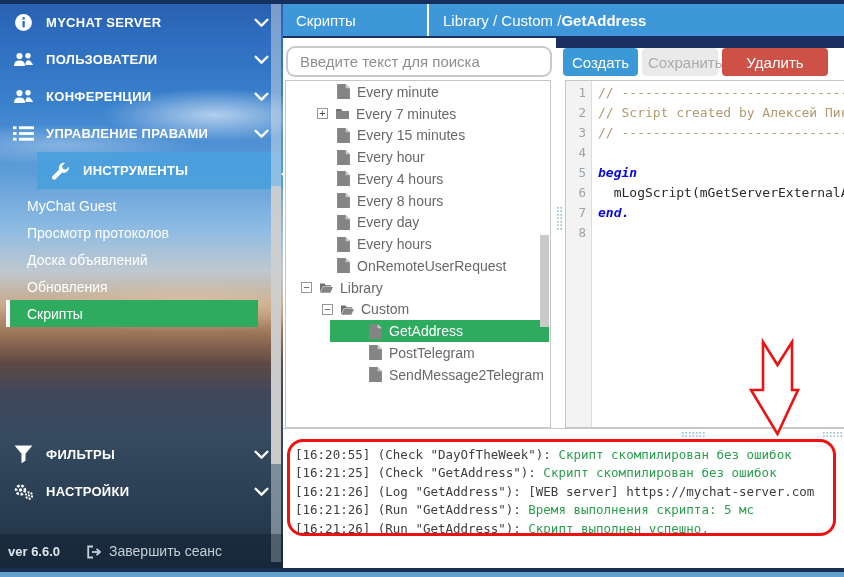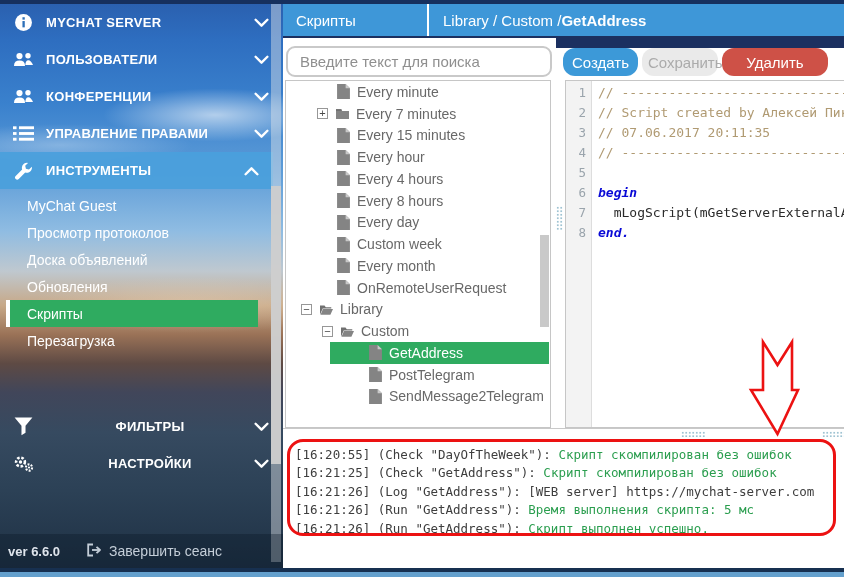--- a/index.html
+++ b/index.html
@@ -14,54 +14,54 @@
   
   .sidebar{position:absolute;left:0;top:0;width:283px;height:577px;overflow:hidden;
     background:
       radial-gradient(ellipse 160px 38px at 215px 115px, rgba(255,255,255,.60), rgba(255,255,255,0) 70%),
       radial-gradient(ellipse 190px 30px at 60px 145px, rgba(255,255,255,.30), rgba(255,255,255,0) 70%),
       radial-gradient(ellipse 230px 40px at 190px 305px, rgba(255,230,200,.30), rgba(255,255,255,0) 70%),
       linear-gradient(180deg,#2a5fae 0%,#2e6ec0 7%,#3a81cd 18%,#5e9dd8 30%,#8fbce2 40%,
         #bfc8cf 47%,#c7a887 53%,#9a7257 58%,#5e4a44 63%,#41465a 68%,#364a60 75%,
         #2c4156 85%,#223549 95%,#1d2f42 100%);}
   .nav-top{position:absolute;top:4px;left:0;width:283px;}
-  .nav-bottom{position:absolute;top:408px;left:0;width:283px;text-align:center;}
+  .nav-bottom{position:absolute;top:436px;left:0;width:283px;}
   .nav-item{height:37px;display:flex;align-items:center;padding:0 14px 0 13px;color:#fff;box-sizing:border-box;cursor:pointer;}
-  .nav-item.active{background:rgba(74,160,220,.92);width:273px;}
+  .nav-item.active{background:rgba(74,160,220,.92);width:273px;margin-left:37px;}
   .nav-ico{width:21px;height:19px;margin-right:12px;display:flex;align-items:center;justify-content:center;flex:none;}
   .nav-ico svg{width:100%;height:100%;}
   .nav-label{flex:1;font-size:13px;font-weight:700;letter-spacing:.3px;white-space:nowrap;}
   .chev{width:15px;height:10px;flex:none;display:flex;}
   .chev svg{width:100%;height:100%;}
   .chev.up svg{transform:rotate(180deg);}
   .submenu{position:absolute;top:192px;left:0;width:283px;}
   .sub-item{height:27px;display:flex;align-items:center;padding-left:27px;color:#fff;font-size:14px;box-sizing:border-box;cursor:pointer;white-space:nowrap;}
   .sub-item.selected{background:#2fab60;border-left:4px solid #fff;margin-left:6px;width:252px;padding-left:17px;}
   .sb-track{position:absolute;right:2px;top:4px;width:10px;height:558px;background:rgba(225,229,233,.45);}
   .sb-thumb{position:absolute;right:2px;top:186px;width:10px;height:278px;background:rgba(205,205,205,.95);}
   .sidebar-footer{position:absolute;left:0;top:534px;width:283px;height:34px;display:flex;align-items:center;background:rgba(10,22,38,.35);}
   .ver{color:#dfe5ec;font-size:13px;font-weight:700;margin-left:8px;}
-  .logout{display:flex;align-items:flex-start;margin-left:26px;color:#c4ced8;font-size:14px;cursor:pointer;}
+  .logout{display:flex;align-items:flex-end;margin-left:26px;color:#c4ced8;font-size:14px;cursor:pointer;}
   .logout-ico{width:16px;height:14px;margin-right:7px;display:flex;}
 
   
   .main{position:absolute;left:283px;top:0;width:561px;height:577px;background:#fff;}
   .header{position:absolute;left:0;top:4px;width:561px;height:32px;background:#3e97d8;display:flex;color:#fff;}
   .tab{width:144px;display:flex;align-items:center;padding-left:13px;font-size:15px;box-sizing:border-box;cursor:pointer;}
   .hdr-div{width:2px;background:#fff;height:32px;}
   .breadcrumb{display:flex;align-items:center;padding-left:14px;font-size:15px;}
   .breadcrumb b{font-weight:700;}
   .hdr-line{position:absolute;left:0;top:36px;width:561px;height:2px;background:#1b3060;}
   .toolbar-dark{position:absolute;left:273px;top:38px;width:288px;height:10px;background:#1b3060;}
 
   .search{position:absolute;left:3px;top:46px;width:266px;height:31px;box-sizing:border-box;
           border:2px solid #c9c9c9;border-radius:9px;padding:0 12px;font-size:15px;
           font-family:"Liberation Sans",sans-serif;color:#444;outline:none;}
   .search::placeholder{color:#8f8f8f;}
-  .btn{position:absolute;top:48px;height:28px;border:none;border-radius:12px;font-size:15px;
+  .btn{position:absolute;top:48px;height:28px;border:none;border-radius:4px;font-size:15px;
        font-family:"Liberation Sans",sans-serif;cursor:pointer;}
   .btn.create{left:280px;width:75px;background:#3c99d8;color:#fff;}
   .btn.save{left:359px;width:76px;background:#eaeaea;color:#ababab;}
   .btn.delete{left:439px;width:106px;background:#ce5147;color:#fff;}
 
   
   .tree{position:absolute;left:2px;top:80px;width:266px;height:348px;box-sizing:border-box;
         border:1px solid #c6c6c6;background:#fff;overflow:hidden;}
   .tree-row{height:21.75px;display:flex;align-items:center;position:relative;box-sizing:border-box;cursor:pointer;}
   .sel-bg{position:absolute;left:44px;right:1px;top:0;bottom:0;background:#2fab60;}
@@ -203,23 +203,20 @@
         </div>
         <div class="sub-item ">
      <span>Доска объявлений</span>
         </div>
         <div class="sub-item ">
      <span>Обновления</span>
         </div>
         <div class="sub-item selected">
      <span>Скрипты</span>
         </div>
-        <div class="sub-item ">
-     <span>Перезагрузка</span>
-        </div>
       </div>
     <nav class="nav-bottom">
         <div class="nav-item ">
     <span class="nav-ico">
             <svg viewBox="0 0 16 16">
               <path d="M0.5 0.5 h15 l-5.8 6.8 v6 l-3.4 2 v-8 z" fill="#fff"></path>
             </svg>
           </span>
     <span class="nav-label">ФИЛЬТРЫ</span>
     <span class="chev ">
@@ -353,31 +350,21 @@
       <span class="t-label">Every day</span>
     </div>
           <div class="tree-row " style="padding-left:51px">
 
       <span class="t-ico">
               <svg viewBox="0 0 12 14">
                 <path d="M0 0 h8 l4 4 v10 H0 z" fill="#848484"></path>
                 <path d="M8 0 l4 4 h-4 z" fill="#c9c9c9"></path>
               </svg>
             </span>
-      <span class="t-label">Custom week</span>
-    </div>
-          <div class="tree-row " style="padding-left:51px">
-
-      <span class="t-ico">
-              <svg viewBox="0 0 12 14">
-                <path d="M0 0 h8 l4 4 v10 H0 z" fill="#848484"></path>
-                <path d="M8 0 l4 4 h-4 z" fill="#c9c9c9"></path>
-              </svg>
-            </span>
-      <span class="t-label">Every month</span>
+      <span class="t-label">Every hours</span>
     </div>
           <div class="tree-row " style="padding-left:51px">
 
       <span class="t-ico">
               <svg viewBox="0 0 12 14">
                 <path d="M0 0 h8 l4 4 v10 H0 z" fill="#848484"></path>
                 <path d="M8 0 l4 4 h-4 z" fill="#c9c9c9"></path>
               </svg>
             </span>
       <span class="t-label">OnRemoteUserRequest</span>
@@ -450,21 +437,20 @@
           <div class="ln">3</div>
           <div class="ln">4</div>
           <div class="ln">5</div>
           <div class="ln">6</div>
           <div class="ln">7</div>
           <div class="ln">8</div>
         </div>
       <div class="code">
           <div class="cl"><span class="seg-comment">// ------------------------------------------------</span></div>
           <div class="cl"><span class="seg-comment">// Script created by Алексей Пику</span></div>
-          <div class="cl"><span class="seg-comment">// 07.06.2017 20:11:35</span></div>
           <div class="cl"><span class="seg-comment">// ------------------------------------------------</span></div>
           <div class="cl"> </div>
           <div class="cl"><span class="seg-keyword">begin</span></div>
           <div class="cl"><span class="seg-code">  mLogScript(mGetServerExternalAd</span></div>
           <div class="cl"><span class="seg-keyword">end.</span></div>
         </div>
     </div>
 
     <div class="hsplit">
       <div class="grip-h g1"></div>

